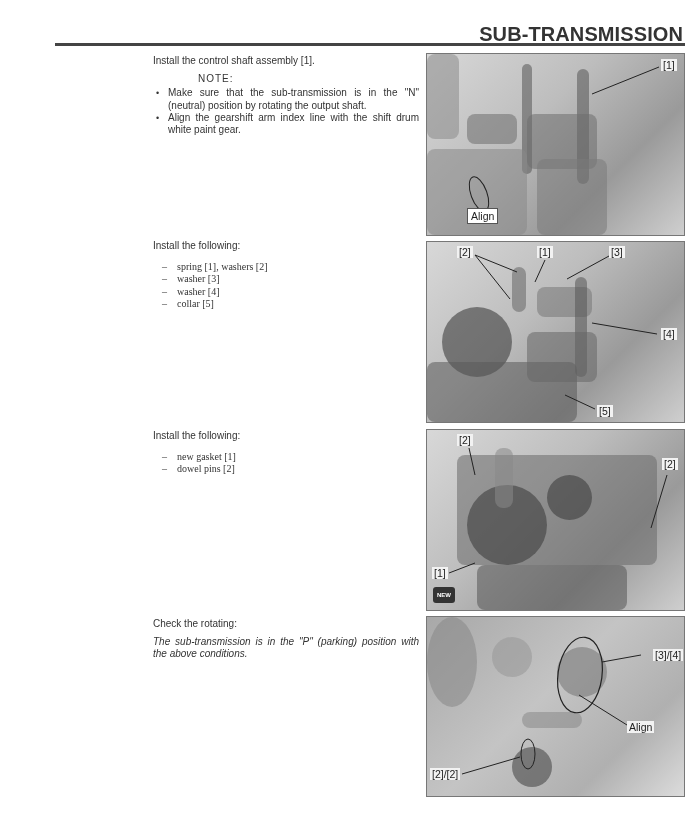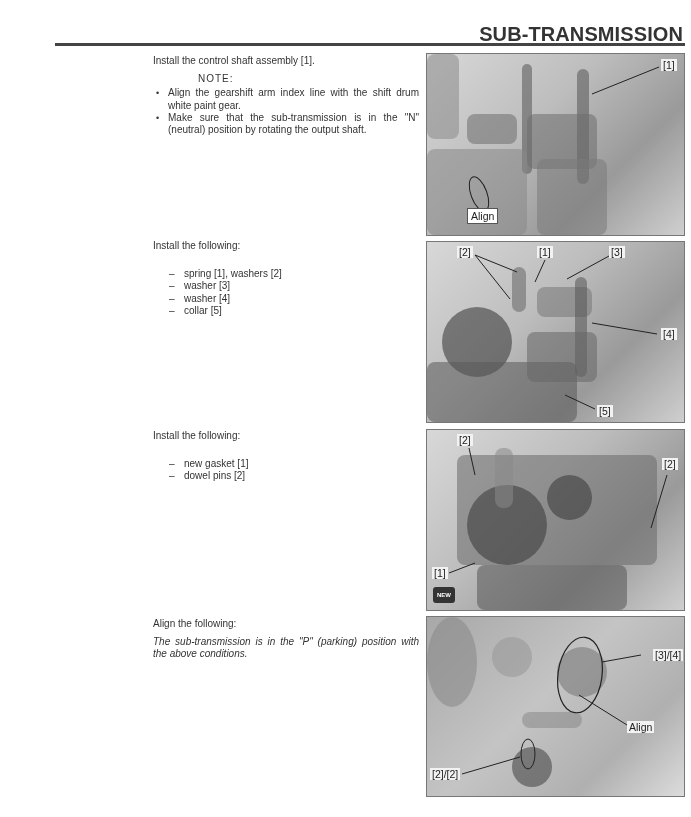--- a/index.html
+++ b/index.html
@@ -7,21 +7,21 @@
          font-family:"Liberation Sans", sans-serif; color:#2a2a2a; }
   .section-title { position:absolute; right:8px; top:23px; font-size:20px; font-weight:bold;
                    color:#333; letter-spacing:0.1px;margin-left:36px; }
   .rule { position:absolute; left:55px; top:43px; width:630px; height:3px; background:#444; }
   .text-block { position:absolute; left:153px; width:266px; font-size:10px; line-height:12.2px; color:#333; }
   .text-block p { margin:0 0 6px 0; }
   .note-label { letter-spacing:1px; margin-bottom:2px !important;padding-left:45px; }
   ul.bullets { list-style:none; margin:0 0 6px 0; padding:0; }
   ul.bullets li { position:relative; padding-left:15px; text-align:justify; }
   ul.bullets li::before { content:"\2022"; position:absolute; left:3px; top:0; font-size:9px; }
-  ul.dashes { list-style:none; margin:16px; padding:0; }
+  ul.dashes { list-style:none; margin:9px; padding:0;font-family:Liberation Serif, serif; }
   ul.dashes li { position:relative; padding-left:15px; }
   ul.dashes li::before { content:"\2013"; position:absolute; left:0; }
   .just { text-align:justify;font-style:italic; }
 
   .photo { position:absolute; left:426px; width:257px; border:1px solid #777;
            background:linear-gradient(135deg,#d8d8d8 0%,#bdbdbd 40%,#9a9a9a 70%,#cfcfcf 100%);
            overflow:hidden; }
   .photo .shade { position:absolute; background:#6d6d6d; opacity:0.55; border-radius:8px; }
   .photo .dark { position:absolute; background:#3d3d3d; opacity:0.6; border-radius:50%; }
   .callout { position:absolute; font-size:10.5px; color:#222; background:#f2f2f2; padding:0 2px; line-height:12px; }
@@ -33,22 +33,22 @@
 </head>
 <body>
 
 <div class="section-title">SUB-TRANSMISSION</div>
 <div class="rule"></div>
 
 <div class="text-block" style="top:55px;">
   <p>Install the control shaft assembly [1].</p>
   <p class="note-label">NOTE:</p>
   <ul class="bullets">
+    <li>Make sure that the sub-transmission is in the "N" (neutral) position by rotating the output shaft.</li>
     <li>Align the gearshift arm index line with the shift drum white paint gear.</li>
-    <li>Make sure that the sub-transmission is in the "N" (neutral) position by rotating the output shaft.</li>
   </ul>
 </div>
 
 <div class="photo" style="top:53px; height:181px;">
   <div class="shade" style="left:0; top:0; width:32px; height:85px; background:#8a8a8a;"></div>
   <div class="shade" style="left:40px; top:60px; width:50px; height:30px;"></div>
   <div class="shade" style="left:95px; top:10px; width:10px; height:110px; background:#555;"></div>
   <div class="shade" style="left:150px; top:15px; width:12px; height:115px; background:#555;"></div>
   <div class="shade" style="left:100px; top:60px; width:70px; height:55px;"></div>
   <div class="shade" style="left:0; top:95px; width:100px; height:86px; background:#888;"></div>
@@ -112,21 +112,21 @@
     <line x1="240" y1="45" x2="224" y2="98" stroke="#222" stroke-width="1"></line>
     <line x1="22" y1="143" x2="48" y2="133" stroke="#222" stroke-width="1"></line>
   </svg>
   <span class="callout" style="left:30px; top:4px;">[2]</span>
   <span class="callout" style="left:235px; top:28px;">[2]</span>
   <span class="callout" style="left:5px; top:137px;">[1]</span>
   <div class="new-icon" style="left:6px; top:157px;">NEW</div>
 </div>
 
 <div class="text-block" style="top:618px;">
-  <p>Align the following:</p>
+  <p>Check the rotating:</p>
   <p class="just">The sub-transmission is in the "P" (parking) position with the above conditions.</p>
 </div>
 
 <div class="photo" style="top:616px; height:179px; background:linear-gradient(135deg,#a8a8a8 0%,#c4c4c4 45%,#b0b0b0 75%,#dcdcdc 100%);">
   <div class="dark" style="left:0; top:0; width:50px; height:90px; background:#8a8a8a;"></div>
   <div class="dark" style="left:65px; top:20px; width:40px; height:40px; background:#9a9a9a;"></div>
   <div class="dark" style="left:130px; top:30px; width:50px; height:50px; background:#7a7a7a;"></div>
   <div class="dark" style="left:85px; top:130px; width:40px; height:40px; background:#4a4a4a;"></div>
   <div class="shade" style="left:95px; top:95px; width:60px; height:16px; background:#888;"></div>
   <svg class="leaders">

